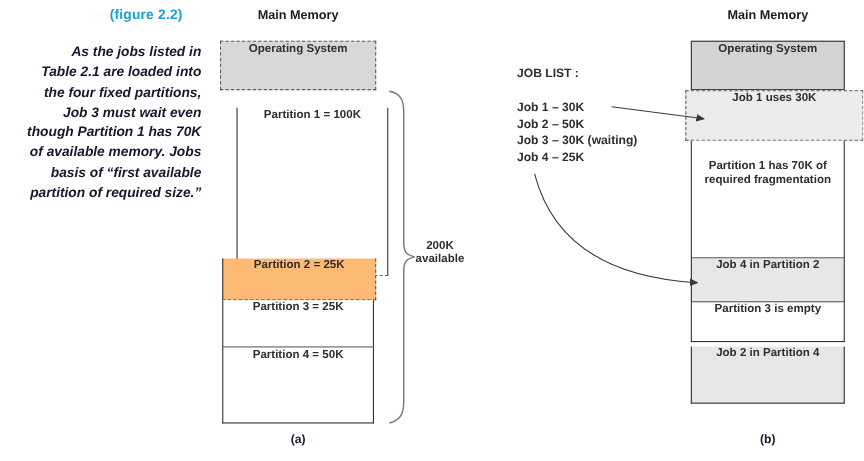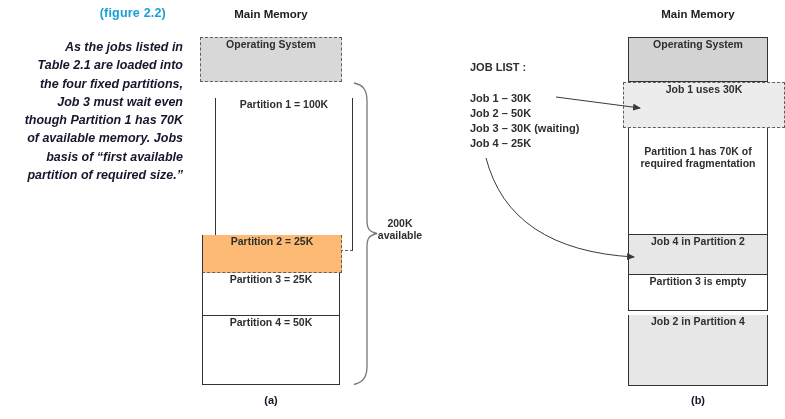--- a/index.html
+++ b/index.html
@@ -102,21 +102,21 @@
     left:628px;top:235px;width:140px;height:40px;
     border-left:1px solid #333;border-right:1px solid #333;
     border-bottom:1px solid #333;background:#e7e7e7;
   }
   .b-p3{
     left:628px;top:275px;width:140px;height:36px;
     border-left:1px solid #333;border-right:1px solid #333;
     border-bottom:1px solid #333;background:#fff;
   }
   .b-job2{
-    left:628px;top:315px;width:140px;height:71px;
+    left:628px;top:315px;width:140px;height:52px;
     border-left:1px solid #333;border-right:1px solid #333;
     border-bottom:1px solid #333;background:#e7e7e7;
   }
   .b-sub{left:628px;width:140px;}
   
   #overlay{
     position:absolute;left:0;top:0;width:785px;height:419px;
     pointer-events:none;
   }
 </style>

